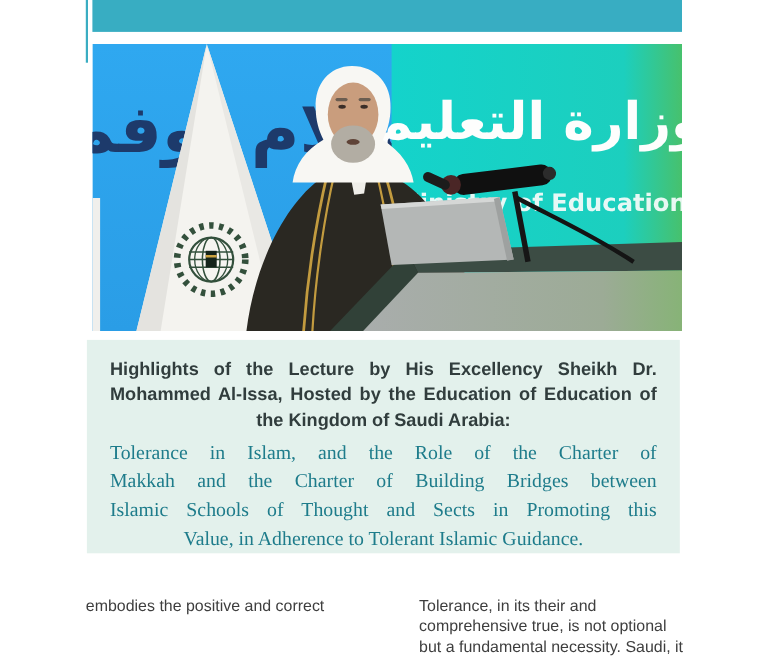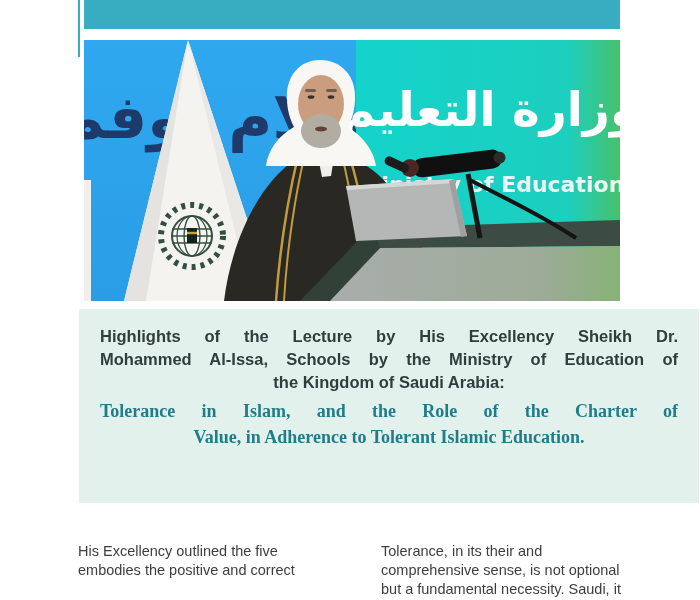--- a/index.html
+++ b/index.html
@@ -4,31 +4,31 @@
 <style>
   html,body { margin:0; padding:0; background:#ffffff; }
   .page {
     position:relative; width:700px; height:600px; background:#ffffff;
     overflow:hidden; font-family:"Liberation Sans", sans-serif;
   }
   .accent-line { position:absolute; left:78px; top:0; width:2px; height:57px; background:#3aadc2; }
   .top-bar { position:absolute; left:84px; top:0; width:536px; height:29px; background:#38adc2; }
   .photo-wrap { position:absolute; left:84px; top:40px; width:536px; height:261px; }
   .highlight {
-    position:absolute; left:79px; top:309px; width:620px; height:194px;
+    position:absolute; left:79px; top:309px; width:539px; height:194px;
     background:#e3f1ec; box-sizing:border-box; padding:16px 21px 0 21px;
   }
   .h-line {
     font-size:16.5px; font-weight:bold; color:#313d3d; line-height:23px;
     text-align:justify; text-align-last:justify;
   }
   .h-line.center { text-align:right; text-align-last:center; }
   .title-block { margin-top:4px; }
   .t-line {
-    font-family:"Liberation Serif", serif; font-size:18px; font-weight:bold;
+    font-family:"Liberation Serif", serif; font-size:18px; font-weight:normal;
     color:#1e7c8b; line-height:26px; text-align:justify; text-align-last:justify;
   }
   .t-line.center { text-align:center; text-align-last:center; }
   .col {
     position:absolute; top:542px; font-size:14.5px; line-height:19px;
     color:#3e3e3e; white-space:nowrap;
   }
   .col-left { left:78px; }
   .col-right { left:381px; }
 </style>
@@ -123,34 +123,35 @@
         </g>
         <circle cx="326" cy="128" r="9" fill="#4a2626"></circle>
         <rect x="300" y="120" width="26" height="9" rx="4.5" fill="#1c1c1c" transform="rotate(25 313 124)"></rect>
       </g>
     </svg>
   </div>
 
   <div class="highlight">
     <div>
       <div class="h-line">Highlights of the Lecture by His Excellency Sheikh Dr.</div>
-      <div class="h-line">Mohammed Al-Issa, Schools by the Ministry of Education of</div>
+      <div class="h-line">Mohammed Al-Issa, Hosted by the Education of Education of</div>
       <div class="h-line center">the Kingdom of Saudi Arabia:</div>
     </div>
     <div class="title-block">
       <div class="t-line">Tolerance in Islam, and the Role of the Charter of</div>
-      <div class="t-line center">Value, in Adherence to Tolerant Islamic Education.</div>
+      <div class="t-line">Makkah and the Charter of Building Bridges between</div>
+      <div class="t-line">Islamic Schools of Thought and Sects in Promoting this</div>
+      <div class="t-line center">Value, in Adherence to Tolerant Islamic Guidance.</div>
     </div>
   </div>
 
   <div class="col col-left">
-    <div>His Excellency outlined the five</div>
     <div>embodies the positive and correct</div>
   </div>
 
   <div class="col col-right">
     <div>Tolerance, in its their and</div>
-    <div>comprehensive sense, is not optional</div>
+    <div>comprehensive true, is not optional</div>
     <div>but a fundamental necessity. Saudi, it</div>
     <div>is imperative that generations be</div>
   </div>
 
 </div>
 
 </body></html>

